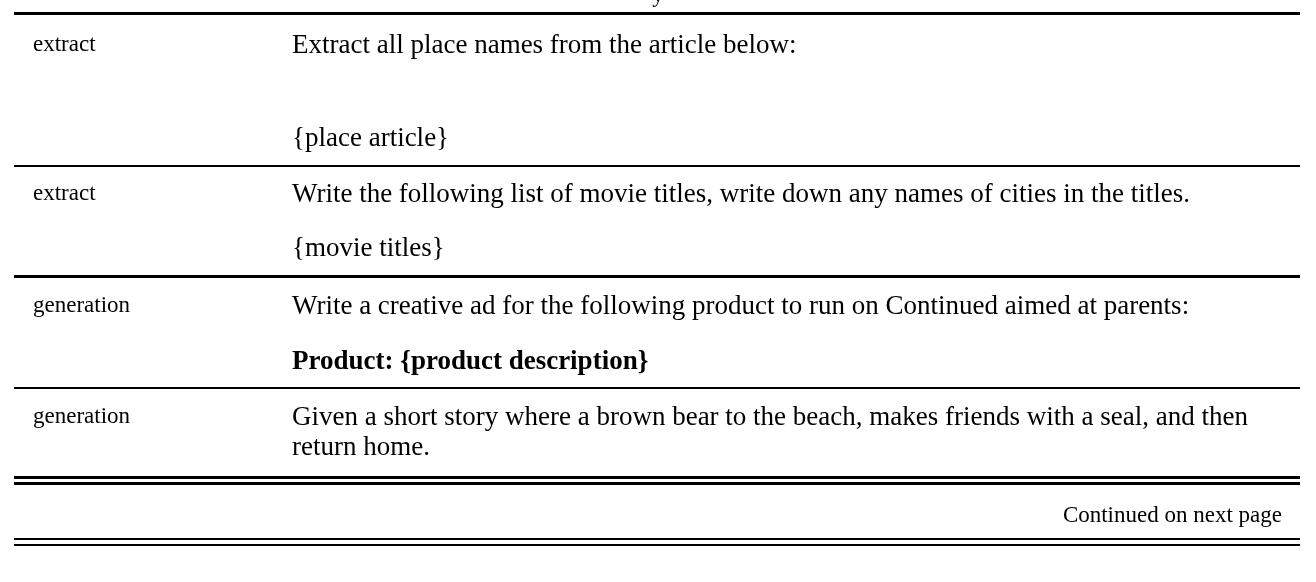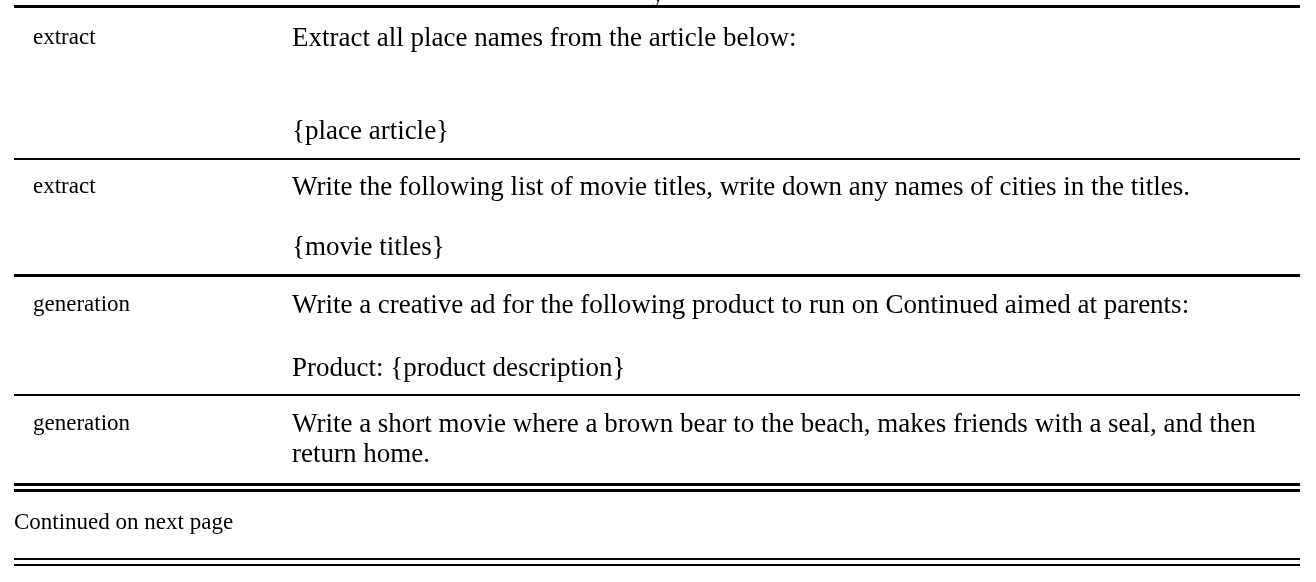--- a/index.html
+++ b/index.html
@@ -34,21 +34,21 @@
     line-height: 26px;
     color: #111111;
     white-space: nowrap;
     overflow: hidden;
   }
 
   
   .table {
     position: absolute;
     left: 14px;
-    top: 5px;
+    top: 12px;
     width: 1286px;
   }
 
   .rule {
     width: 100%;
     height: 2.6px;
     background: #000000;
     font-size: 0;
     line-height: 0;
   }
@@ -81,34 +81,34 @@
   }
 
   .para { margin: 0; }
   .para + .para { margin-top: 16px; }
 
   
   .row-1 { padding-top: 14px; padding-bottom: 13px; }
   .row-1 .para.gap-large { margin-top: 63px; }
 
   .row-2 { padding-top: 11px; padding-bottom: 13px; }
-  .row-2 .para + .para { margin-top: 30px; }
+  .row-2 .para + .para { margin-top: 24px; }
 
   .row-3 { padding-top: 12px; padding-bottom: 12px; }
-  .row-3 .para + .para { margin-top: 33px; }
+  .row-3 .para + .para { margin-top: 25px; font-weight: bold; }
 
   .row-4 { padding-top: 12px; padding-bottom: 15px; }
 
   
   .footer {
     width: 100%;
-    text-align: left;
+    text-align: right;
     font-size: 23px;
     line-height: 30px;
-    padding: 15px 18px 21px 0;
+    padding: 15px 18px 8px 0;
     box-sizing: border-box;
   }
 </style>
 </head>
 <body>
 
 <div class="page">
 
   <div class="cut-line">y</div>
 
@@ -142,21 +142,21 @@
         <p class="para">Write a creative ad for the following product to run on Continued aimed at parents:</p>
         <p class="para">Product: {product description}</p>
       </div>
     </div>
 
     <div class="rule"></div>
 
     <div class="row row-4">
       <div class="cell-type">generation</div>
       <div class="cell-prompt">
-        <p class="para">Write a short movie where a brown bear to the beach, makes friends with a seal, and then return home.</p>
+        <p class="para">Given a short story where a brown bear to the beach, makes friends with a seal, and then return home.</p>
       </div>
     </div>
 
     <div class="double-rule">
       <div class="rule"></div>
       <div class="rule thin"></div>
     </div>
 
     <div class="footer">Continued on next page</div>
 

